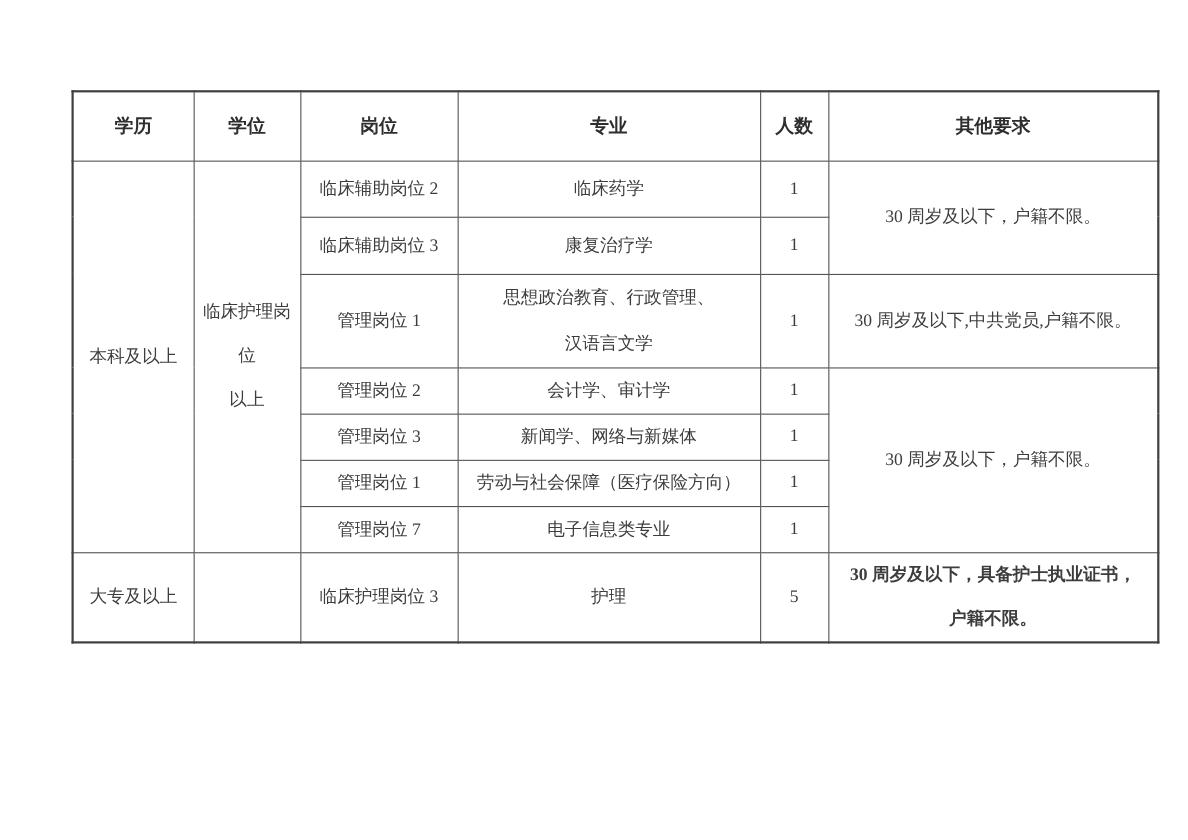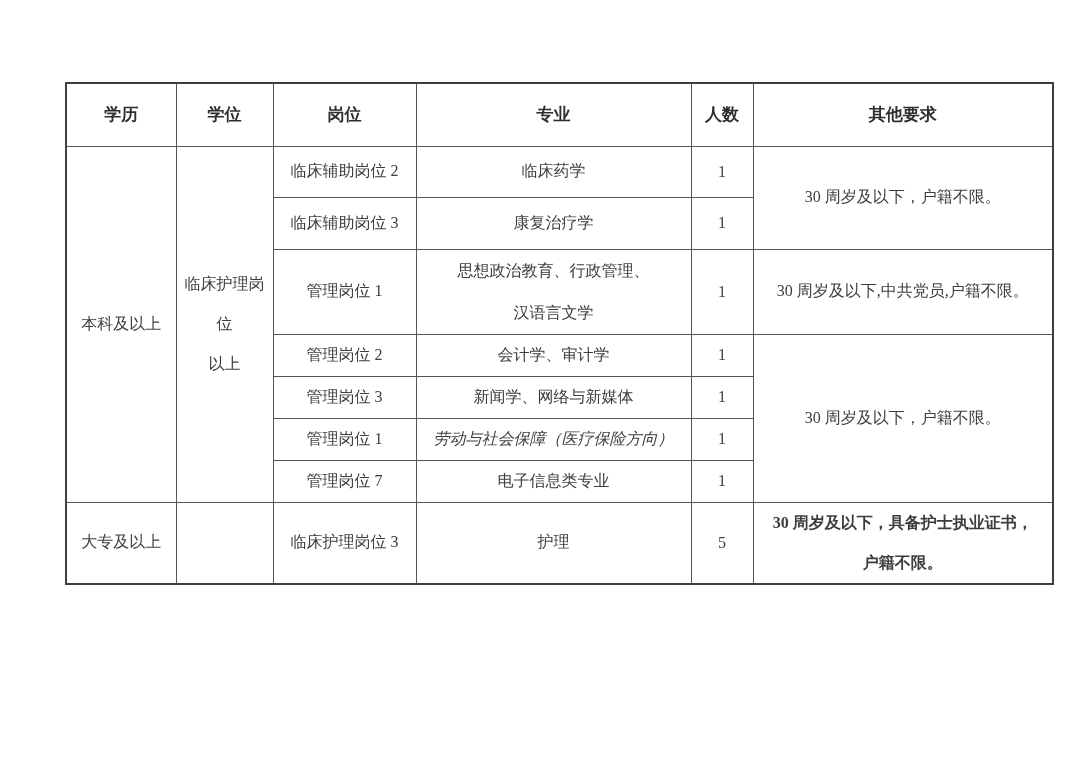--- a/index.html
+++ b/index.html
@@ -42,21 +42,21 @@
   tr.hdr     { height: 63px; }
   tr.r1      { height: 51px; }
   tr.r2      { height: 52px; }
   tr.r3      { height: 82px; }
   tr.r4, tr.r5, tr.r6, tr.r7 { height: 42px; }
   tr.r8      { height: 80px; }
   .two-line .line { line-height: 42px; }
   .req-two-line .line { line-height: 40px; font-weight: bold; }
   .degree-cell .line { line-height: 40px; }
   td.tight { padding: 0 2px; }
-  td.major-wide { padding: 0 2px; font-style: italic; }
+  td.major-wide { padding: 0 2px; }
 </style>
 </head>
 <body>
 
 <div class="page">
   <table class="recruit">
     <colgroup>
       <col style="width:110px">
       <col style="width:97px">
       <col style="width:143px">

